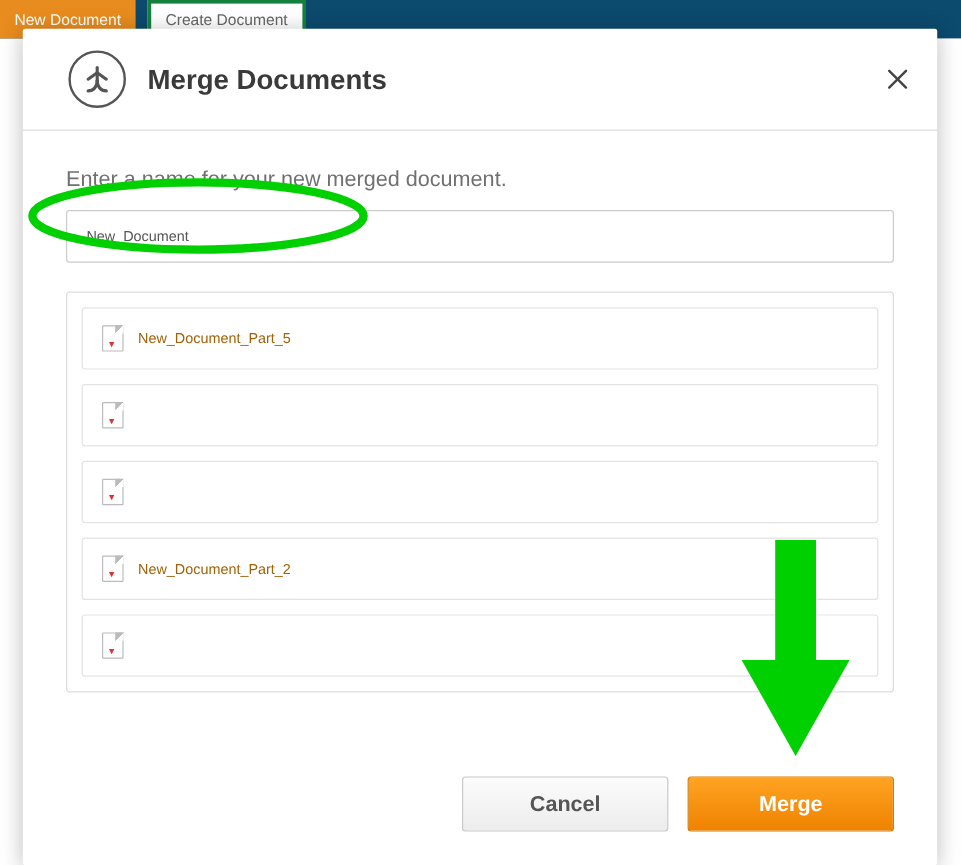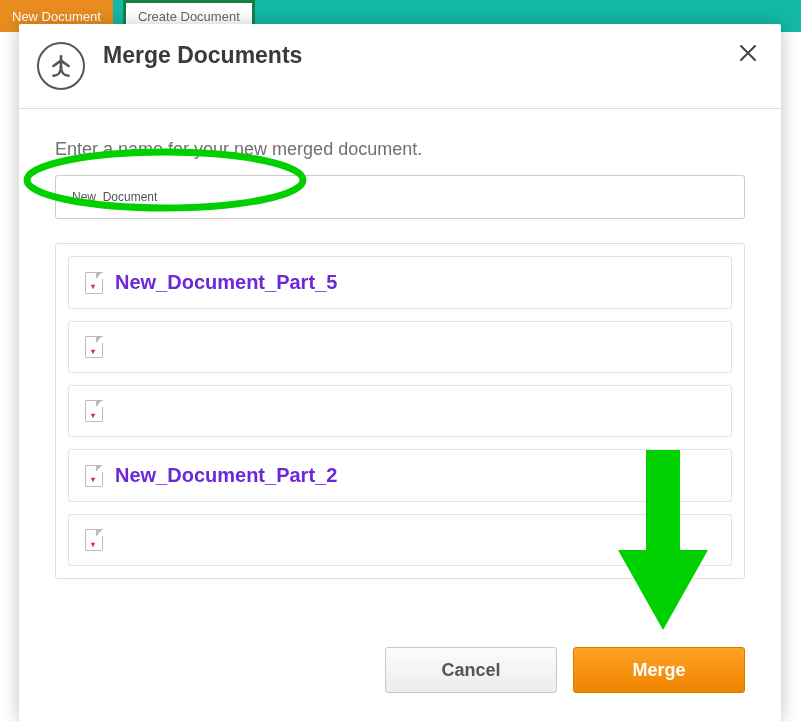--- a/index.html
+++ b/index.html
@@ -1,36 +1,36 @@
 <!DOCTYPE html>
 <html><head>
 <meta charset="utf-8">
 <style>
   html,body{margin:0;padding:0;width:801px;height:721px;font-family:Arial,Helvetica,sans-serif;background:#fff;color:#333;overflow:hidden}
   .bg-layer{position:absolute;inset:0;background:#fff}
-  .bg-toolbar{height:32px;background:#14b8a6;display:flex;gap:10px;align-items:stretch;padding-left:0}
+  .bg-toolbar{height:32px;background:#0c4a6e;display:flex;gap:10px;align-items:stretch;padding-left:0}
   .bg-btn{background:#e88c1f;color:#fff;font-size:13px;display:flex;align-items:center;padding:0 12px;white-space:nowrap}
   .bg-btn.outline{background:#fff;border:3px solid #15803d;color:#666}
   .dialog{position:absolute;left:19px;top:24px;width:762px;height:697px;background:#fff;box-shadow:0 2px 18px rgba(0,0,0,.25);border-radius:2px;display:flex;flex-direction:column}
-  .dlg-head{display:flex;gap:18px;padding:18px 22px 18px 18px;border-bottom:1px solid #ddd}
+  .dlg-head{display:flex;align-items:center;gap:18px;padding:18px 22px 18px 38px;border-bottom:1px solid #ddd}
   .merge-ico{width:44px;height:44px;border:2px solid #555;border-radius:50%;display:flex;align-items:center;justify-content:center}
   .dlg-title{font-size:23px;font-weight:700;color:#3a3a3a;flex:1}
   .close-ico{width:22px;height:22px;cursor:pointer;display:flex;align-items:center;justify-content:center}
   .dlg-body{padding:28px 36px;flex:1}
   .hint{font-size:18px;color:#707070;margin:0 0 14px 0;line-height:1.35}
   .name-input{width:100%;box-sizing:border-box;height:44px;font-size:12px;color:#555;padding:0 16px;border:1px solid #ccc;border-radius:3px;outline:none}
   .spacer{height:24px}
   .list-box{border:1px solid #ddd;border-radius:3px;padding:12px;background:#fff}
   .list-item{display:flex;align-items:center;gap:12px;padding:14px 16px;border:1px solid #e3e3e3;border-radius:3px;margin-bottom:12px;background:#fff;cursor:grab}
   .list-item:last-child{margin-bottom:0}
   .doc-ico{width:18px;height:22px;position:relative;flex:0 0 auto}
   .doc-ico .sheet{position:absolute;inset:0;background:#fff;border:1px solid #bbb;border-radius:1px}
   .doc-ico .fold{position:absolute;top:0;right:0;width:7px;height:7px;background:linear-gradient(135deg,#bbb 50%,#fff 50%)}
   .doc-ico .mark{position:absolute;left:3px;bottom:3px;width:10px;height:8px;display:flex;align-items:center;justify-content:center;font-size:8px;color:#d33;font-weight:700}
-  .item-label{font-size:20px;color:#6d28d9;font-weight:700}
+  .item-label{font-size:12px;color:#a16207;font-weight:400}
   .dlg-foot{padding:18px 36px 28px 36px;display:flex;justify-content:flex-end;gap:16px}
   .btn{min-width:172px;height:46px;font-size:18px;font-weight:700;border-radius:3px;cursor:pointer;border:1px solid transparent}
   .btn-cancel{background:linear-gradient(#fcfcfc,#ececec);color:#555;border-color:#c8c8c8}
   .btn-primary{background:linear-gradient(#ffa323,#ef8300);color:#fff;border-color:#d97a00}
   
   .annot-oval{position:absolute;left:20px;top:145px;width:290px;height:70px;pointer-events:none}
   .annot-arrow{position:absolute;left:618px;top:450px;width:90px;height:180px;pointer-events:none}
 </style>
 </head>
 <body>

